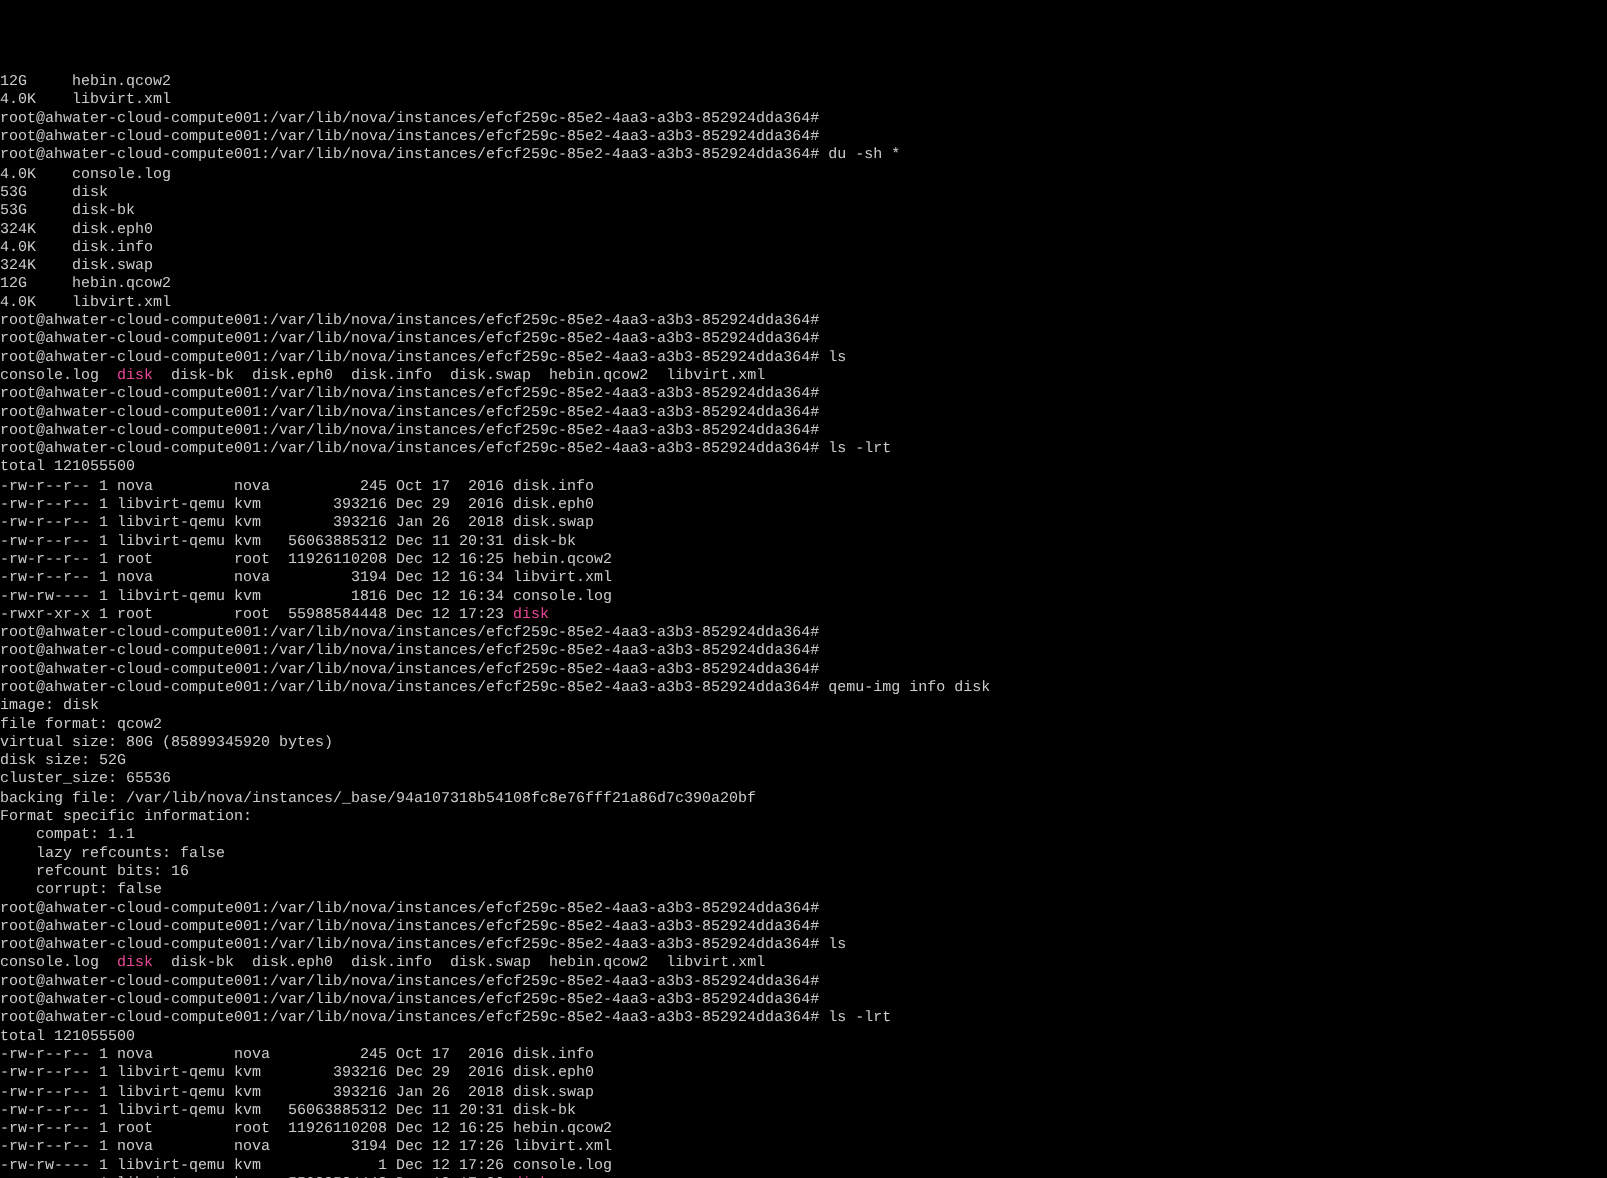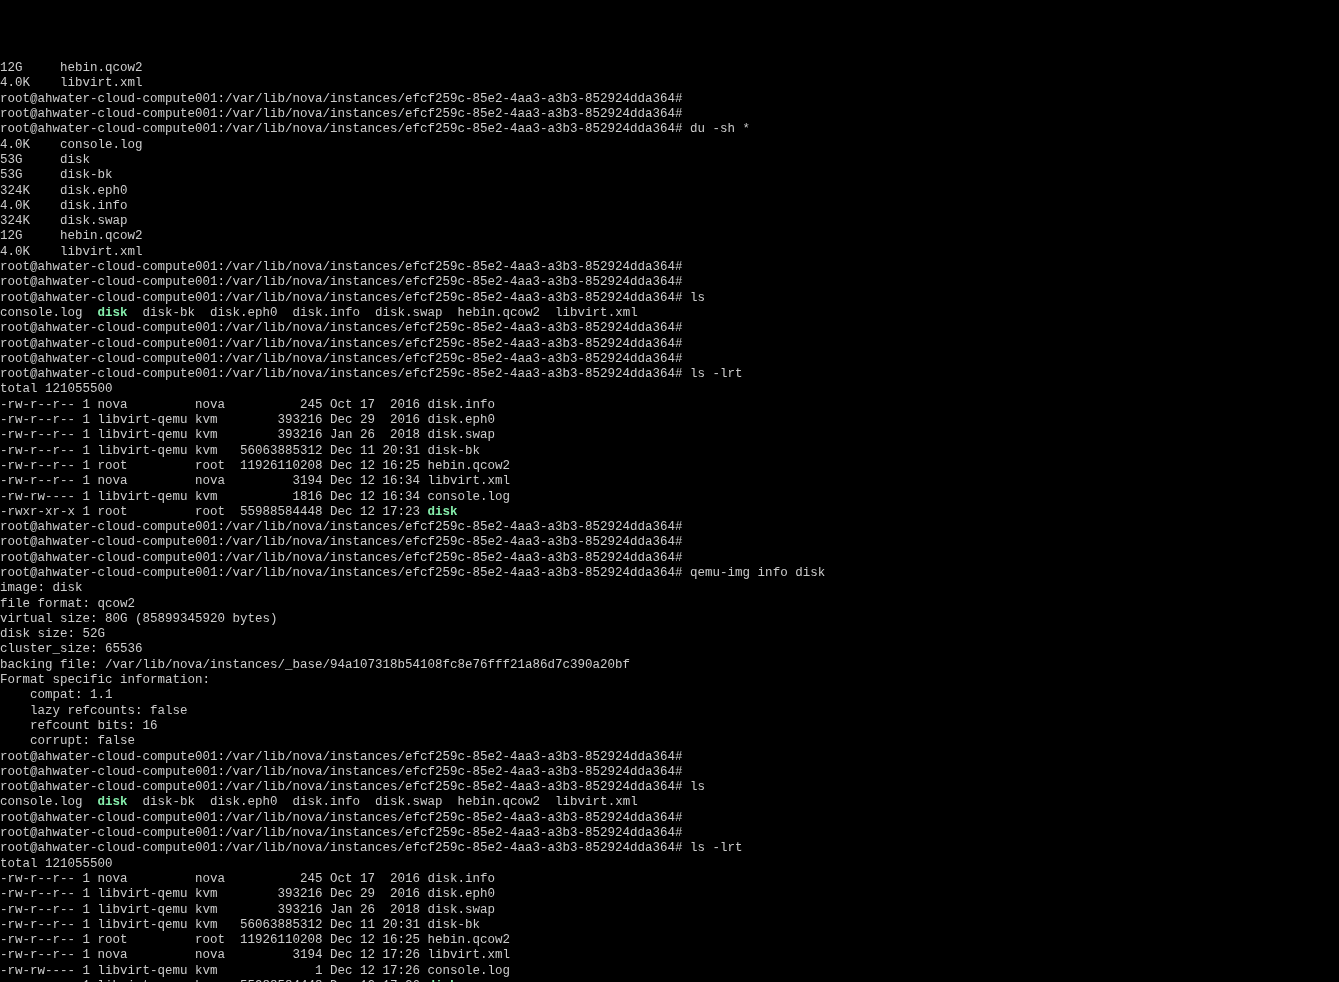--- a/index.html
+++ b/index.html
@@ -8,21 +8,21 @@
       color: #cccccc;
       font-family: "Consolas", "Courier New", monospace;
       font-size: 12.5px;
       line-height: 15.3px;
       padding: 0;
       white-space: pre;
       overflow-x: auto;
       width: 1339px;
     }
     .term-line { white-space: pre; }
-    .green { color: #86efac; font-weight: bold; }
+    .green { color: #ec4899; font-weight: normal; }
   </style>
 </head>
 <body>
 
 
 
 <div id="terminal"><div class="term-line">12G     hebin.qcow2</div><div class="term-line">4.0K    libvirt.xml</div><div class="term-line">root@ahwater-cloud-compute001:/var/lib/nova/instances/efcf259c-85e2-4aa3-a3b3-852924dda364# </div><div class="term-line">root@ahwater-cloud-compute001:/var/lib/nova/instances/efcf259c-85e2-4aa3-a3b3-852924dda364# </div><div class="term-line">root@ahwater-cloud-compute001:/var/lib/nova/instances/efcf259c-85e2-4aa3-a3b3-852924dda364# du -sh *</div><div class="term-line">4.0K    console.log</div><div class="term-line">53G     disk</div><div class="term-line">53G     disk-bk</div><div class="term-line">324K    disk.eph0</div><div class="term-line">4.0K    disk.info</div><div class="term-line">324K    disk.swap</div><div class="term-line">12G     hebin.qcow2</div><div class="term-line">4.0K    libvirt.xml</div><div class="term-line">root@ahwater-cloud-compute001:/var/lib/nova/instances/efcf259c-85e2-4aa3-a3b3-852924dda364# </div><div class="term-line">root@ahwater-cloud-compute001:/var/lib/nova/instances/efcf259c-85e2-4aa3-a3b3-852924dda364# </div><div class="term-line">root@ahwater-cloud-compute001:/var/lib/nova/instances/efcf259c-85e2-4aa3-a3b3-852924dda364# ls</div><div class="term-line">console.log  <span class="green">disk</span>  disk-bk  disk.eph0  disk.info  disk.swap  hebin.qcow2  libvirt.xml</div><div class="term-line">root@ahwater-cloud-compute001:/var/lib/nova/instances/efcf259c-85e2-4aa3-a3b3-852924dda364# </div><div class="term-line">root@ahwater-cloud-compute001:/var/lib/nova/instances/efcf259c-85e2-4aa3-a3b3-852924dda364# </div><div class="term-line">root@ahwater-cloud-compute001:/var/lib/nova/instances/efcf259c-85e2-4aa3-a3b3-852924dda364# </div><div class="term-line">root@ahwater-cloud-compute001:/var/lib/nova/instances/efcf259c-85e2-4aa3-a3b3-852924dda364# ls -lrt</div><div class="term-line">total 121055500</div><div class="term-line">-rw-r--r-- 1 nova         nova          245 Oct 17  2016 disk.info</div><div class="term-line">-rw-r--r-- 1 libvirt-qemu kvm        393216 Dec 29  2016 disk.eph0</div><div class="term-line">-rw-r--r-- 1 libvirt-qemu kvm        393216 Jan 26  2018 disk.swap</div><div class="term-line">-rw-r--r-- 1 libvirt-qemu kvm   56063885312 Dec 11 20:31 disk-bk</div><div class="term-line">-rw-r--r-- 1 root         root  11926110208 Dec 12 16:25 hebin.qcow2</div><div class="term-line">-rw-r--r-- 1 nova         nova         3194 Dec 12 16:34 libvirt.xml</div><div class="term-line">-rw-rw---- 1 libvirt-qemu kvm          1816 Dec 12 16:34 console.log</div><div class="term-line">-rwxr-xr-x 1 root         root  55988584448 Dec 12 17:23 <span class="green">disk</span></div><div class="term-line">root@ahwater-cloud-compute001:/var/lib/nova/instances/efcf259c-85e2-4aa3-a3b3-852924dda364# </div><div class="term-line">root@ahwater-cloud-compute001:/var/lib/nova/instances/efcf259c-85e2-4aa3-a3b3-852924dda364# </div><div class="term-line">root@ahwater-cloud-compute001:/var/lib/nova/instances/efcf259c-85e2-4aa3-a3b3-852924dda364# </div><div class="term-line">root@ahwater-cloud-compute001:/var/lib/nova/instances/efcf259c-85e2-4aa3-a3b3-852924dda364# qemu-img info disk</div><div class="term-line">image: disk</div><div class="term-line">file format: qcow2</div><div class="term-line">virtual size: 80G (85899345920 bytes)</div><div class="term-line">disk size: 52G</div><div class="term-line">cluster_size: 65536</div><div class="term-line">backing file: /var/lib/nova/instances/_base/94a107318b54108fc8e76fff21a86d7c390a20bf</div><div class="term-line">Format specific information:</div><div class="term-line">    compat: 1.1</div><div class="term-line">    lazy refcounts: false</div><div class="term-line">    refcount bits: 16</div><div class="term-line">    corrupt: false</div><div class="term-line">root@ahwater-cloud-compute001:/var/lib/nova/instances/efcf259c-85e2-4aa3-a3b3-852924dda364# </div><div class="term-line">root@ahwater-cloud-compute001:/var/lib/nova/instances/efcf259c-85e2-4aa3-a3b3-852924dda364# </div><div class="term-line">root@ahwater-cloud-compute001:/var/lib/nova/instances/efcf259c-85e2-4aa3-a3b3-852924dda364# ls</div><div class="term-line">console.log  <span class="green">disk</span>  disk-bk  disk.eph0  disk.info  disk.swap  hebin.qcow2  libvirt.xml</div><div class="term-line">root@ahwater-cloud-compute001:/var/lib/nova/instances/efcf259c-85e2-4aa3-a3b3-852924dda364# </div><div class="term-line">root@ahwater-cloud-compute001:/var/lib/nova/instances/efcf259c-85e2-4aa3-a3b3-852924dda364# </div><div class="term-line">root@ahwater-cloud-compute001:/var/lib/nova/instances/efcf259c-85e2-4aa3-a3b3-852924dda364# ls -lrt</div><div class="term-line">total 121055500</div><div class="term-line">-rw-r--r-- 1 nova         nova          245 Oct 17  2016 disk.info</div><div class="term-line">-rw-r--r-- 1 libvirt-qemu kvm        393216 Dec 29  2016 disk.eph0</div><div class="term-line">-rw-r--r-- 1 libvirt-qemu kvm        393216 Jan 26  2018 disk.swap</div><div class="term-line">-rw-r--r-- 1 libvirt-qemu kvm   56063885312 Dec 11 20:31 disk-bk</div><div class="term-line">-rw-r--r-- 1 root         root  11926110208 Dec 12 16:25 hebin.qcow2</div><div class="term-line">-rw-r--r-- 1 nova         nova         3194 Dec 12 17:26 libvirt.xml</div><div class="term-line">-rw-rw---- 1 libvirt-qemu kvm             1 Dec 12 17:26 console.log</div><div class="term-line">-rwxr-xr-x 1 libvirt-qemu kvm   55988584448 Dec 12 17:26 <span class="green">disk</span></div></div>
 
 
 

